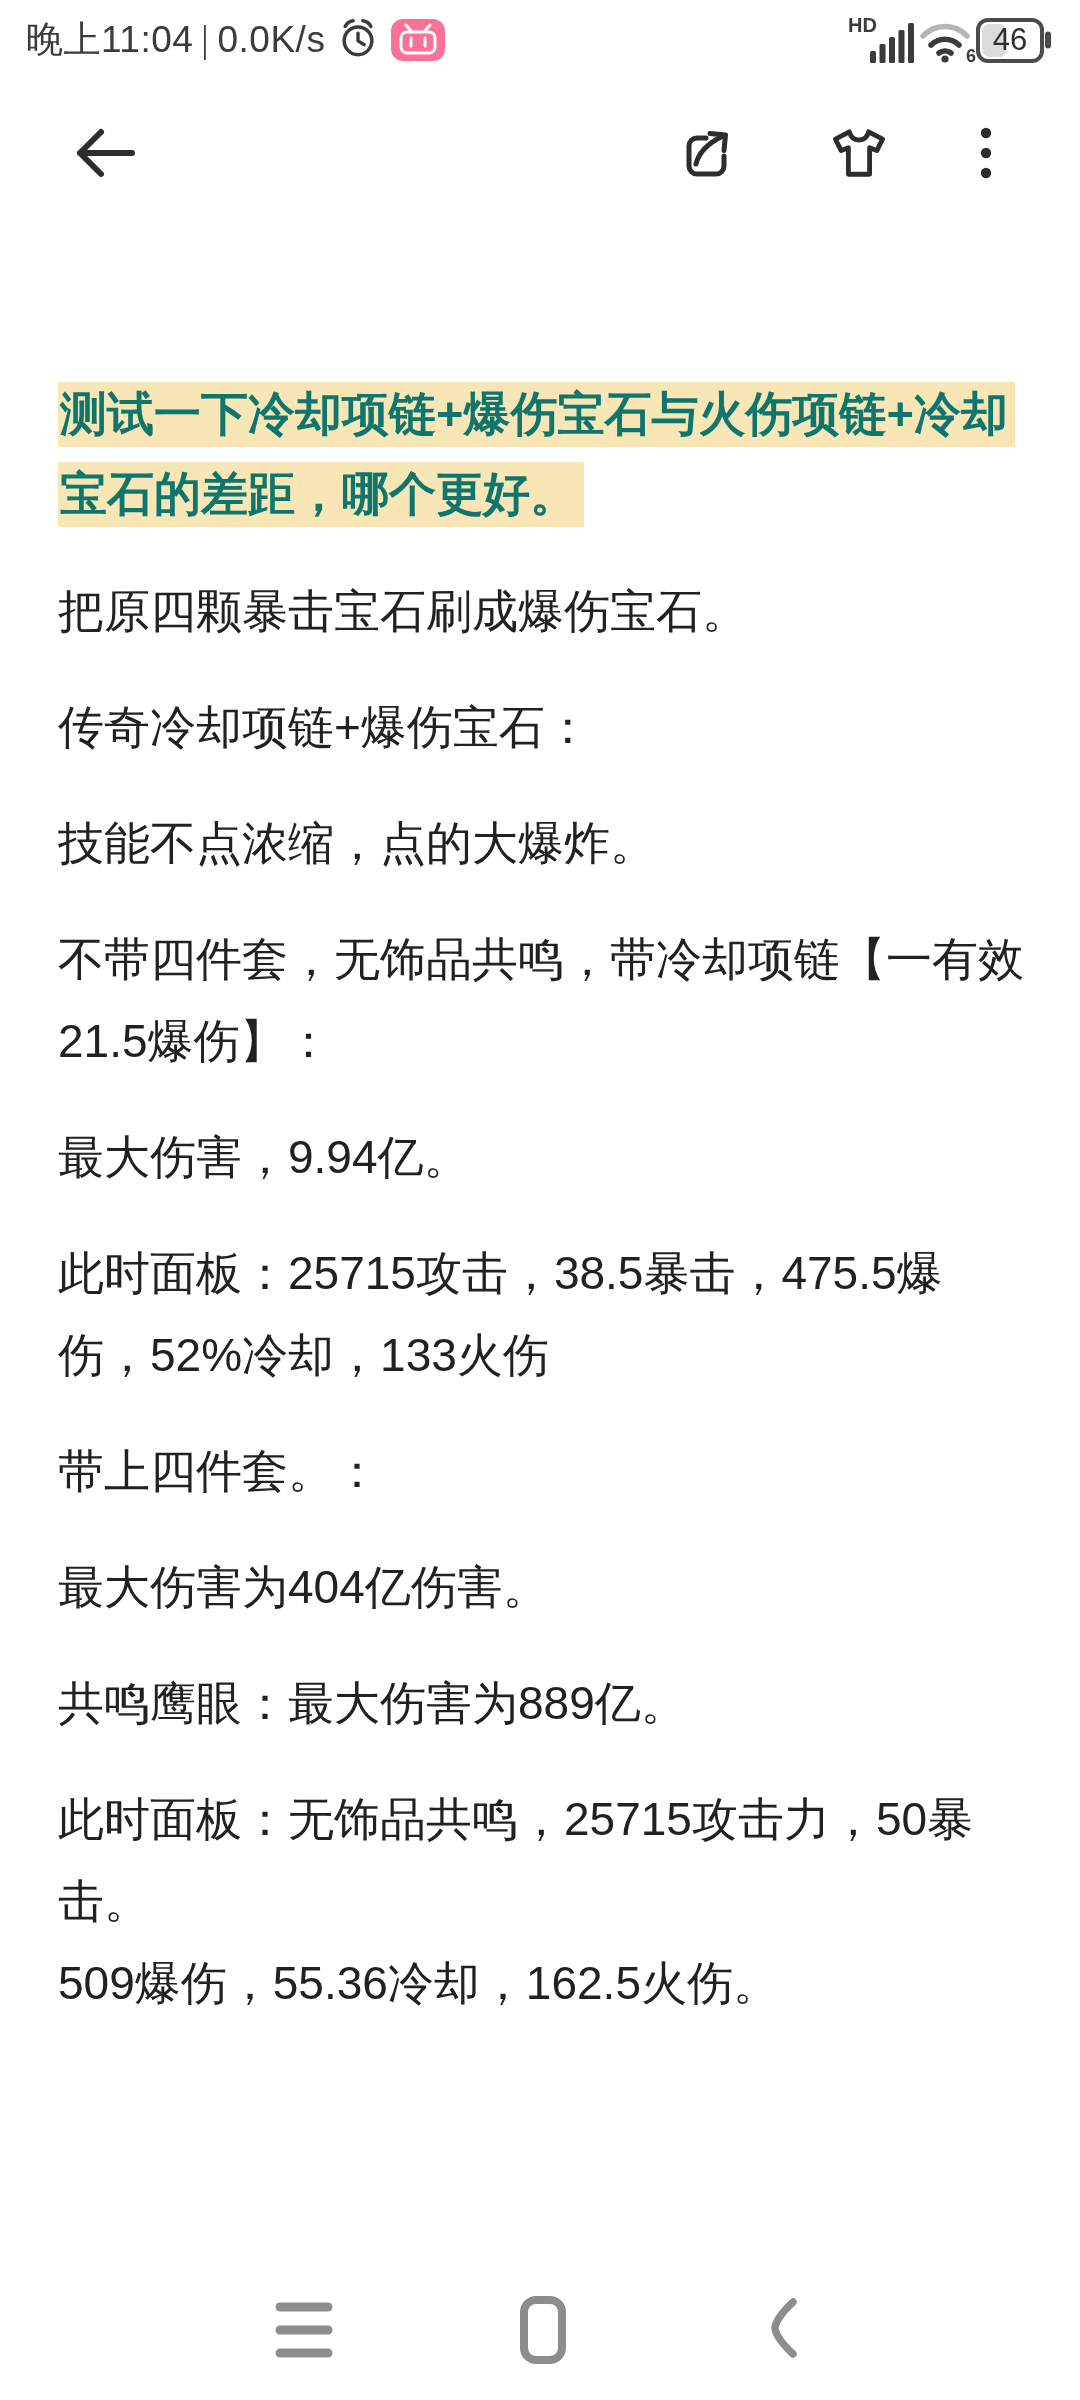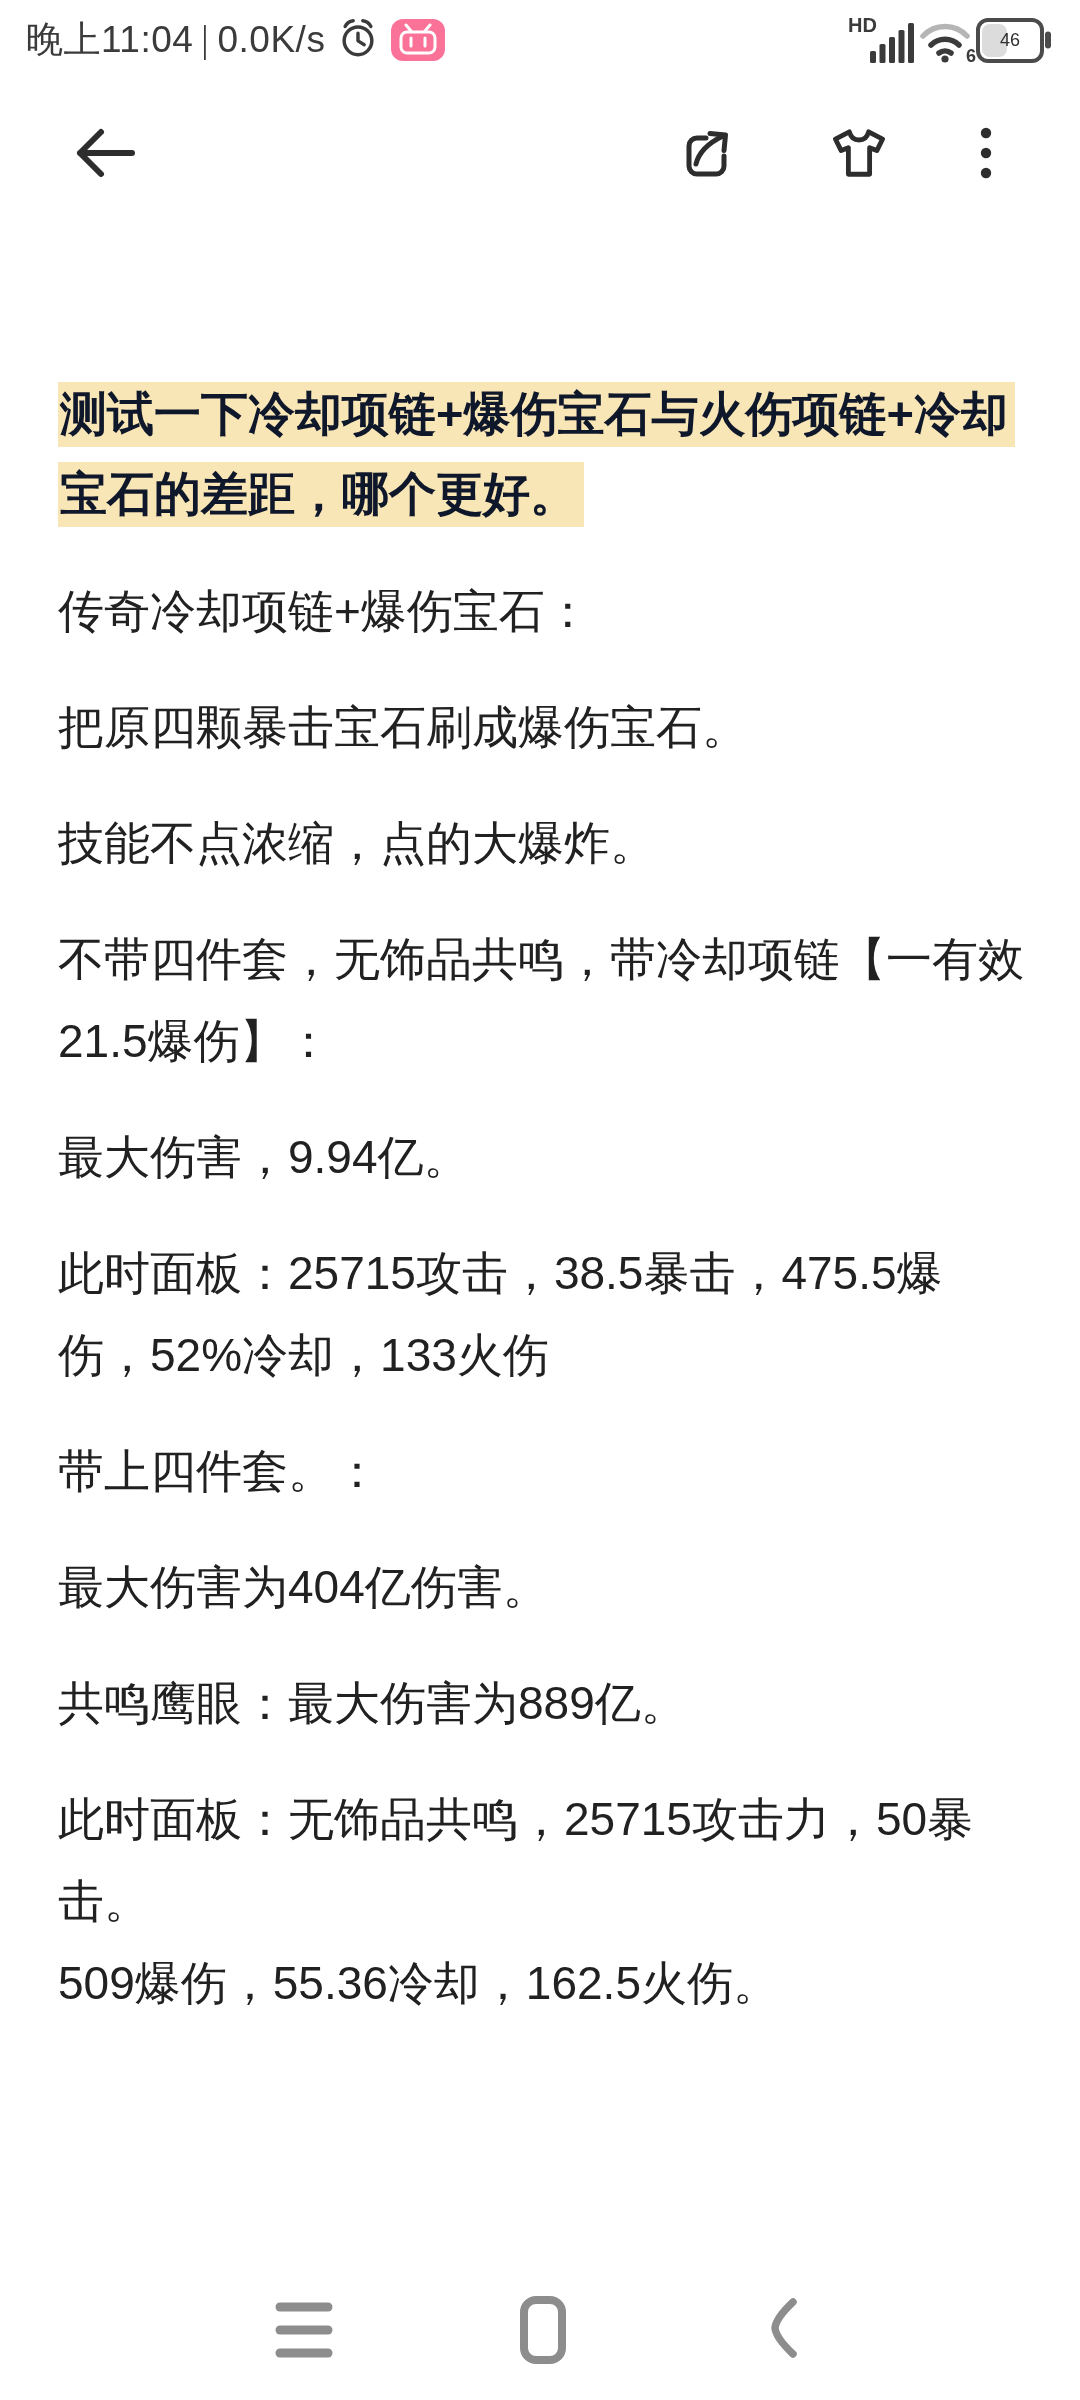--- a/index.html
+++ b/index.html
@@ -21,37 +21,37 @@
   .sb-right{display:flex;align-items:center;gap:0;}
   .signal-wrap{position:relative;width:70px;height:50px;}
   .hd-label{position:absolute;left:0;top:-1px;font-size:20px;font-weight:700;color:#3b3b3b;}
   .signal-wrap svg{position:absolute;right:0;bottom:2px;}
   .wifi-wrap{position:relative;width:58px;height:50px;}
   .wifi-wrap svg{position:absolute;left:0;top:6px;}
   .wifi-gen{position:absolute;right:0px;bottom:-2px;font-size:18px;font-weight:700;color:#3b3b3b;}
   .battery{position:relative;width:60px;height:37px;border:4px solid #4b4b4b;border-radius:12px;
     display:flex;align-items:center;justify-content:center;margin-right:10px;}
   .battery-fill{position:absolute;left:2px;top:2px;bottom:2px;width:42%;background:#dcdcdc;border-radius:8px;}
-  .battery-num{position:relative;font-size:18px;color:#2f2f2f;}
+  .battery-num{position:relative;font-size:31px;color:#2f2f2f;}
   .battery-nub{position:absolute;right:-11px;top:50%;transform:translateY(-50%);width:6px;height:17px;background:#4b4b4b;border-radius:3px;}
   
   .toolbar{position:absolute;top:70px;left:0;right:0;height:170px;display:flex;align-items:center;}
   .tb-back{margin-left:74px;width:64px;height:52px;display:flex;align-items:center;}
   .tb-right{margin-left:auto;display:flex;align-items:center;margin-right:88px;gap:0;}
   .tb-btn{display:flex;align-items:center;justify-content:center;}
   .tb-share{margin-right:92px;}
   .tb-shirt{margin-right:90px;}
   
   .content{position:absolute;top:240px;left:58px;width:982px;padding-top:134px;}
   .title-para{
     margin:0 0 36px;font-size:47px;line-height:80px;font-weight:700;color:#000;
     white-space:pre-line;
   }
   .title-para mark{
-    background:#F8E6B6;color:#0f172a;padding:5px 7px 7px 2px;
+    background:#F8E6B6;color:#0f766e;padding:5px 7px 7px 2px;
     -webkit-box-decoration-break:clone;box-decoration-break:clone;
   }
   .para{
     margin:0 0 34px;font-size:46px;line-height:82px;color:#212121;
     white-space:pre-line;
   }
   
   .bottom-nav{position:absolute;left:0;right:0;top:2262px;height:138px;}
   .nav-item{position:absolute;top:68px;transform:translate(-50%,-50%);display:flex;align-items:center;justify-content:center;}
   .nav-menu{left:304px;}
@@ -149,22 +149,22 @@
         </svg>
       </span>
     </div>
   </div>
 </div>
 
 <div class="content">
   <p class="title-para"><mark>测试一下冷却项链+爆伤宝石与火伤项链+冷却
 宝石的差距，哪个更好。</mark></p>
   <div>
+      <p class="para">把原四颗暴击宝石刷成爆伤宝石。</p>
       <p class="para">传奇冷却项链+爆伤宝石：</p>
-      <p class="para">把原四颗暴击宝石刷成爆伤宝石。</p>
       <p class="para">技能不点浓缩，点的大爆炸。</p>
       <p class="para">不带四件套，无饰品共鸣，带冷却项链【一有效
 21.5爆伤】：</p>
       <p class="para">最大伤害，9.94亿。</p>
       <p class="para">此时面板：25715攻击，38.5暴击，475.5爆
 伤，52%冷却，133火伤</p>
       <p class="para">带上四件套。：</p>
       <p class="para">最大伤害为404亿伤害。</p>
       <p class="para">共鸣鹰眼：最大伤害为889亿。</p>
       <p class="para">此时面板：无饰品共鸣，25715攻击力，50暴击。

